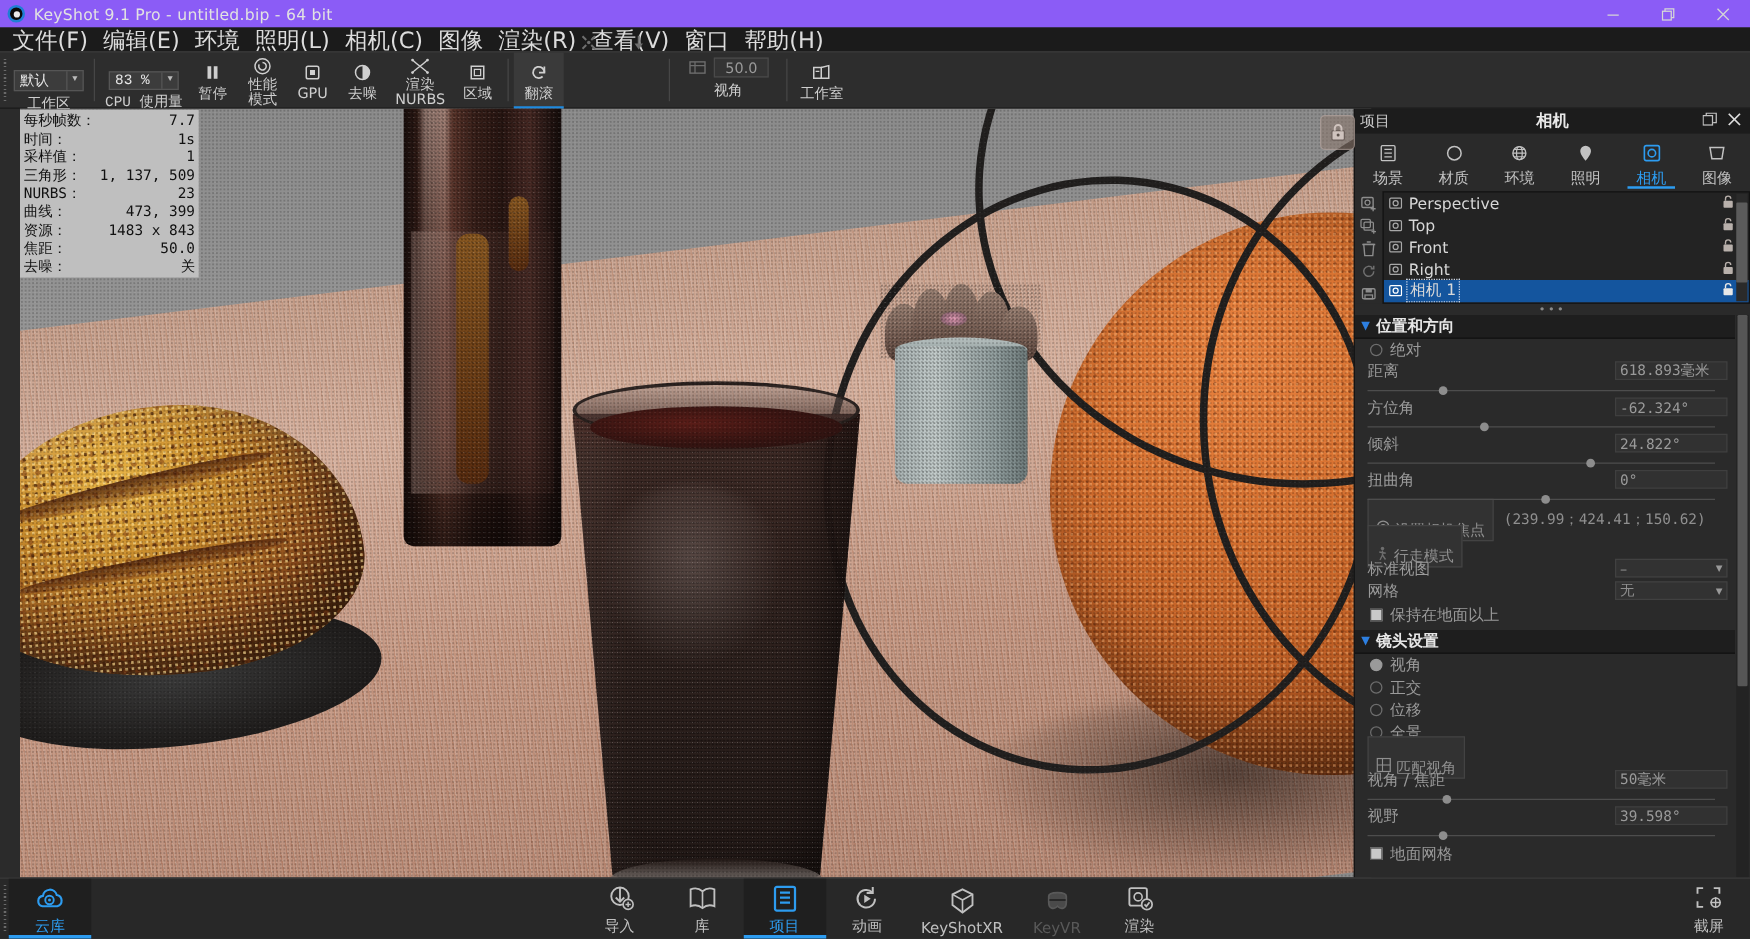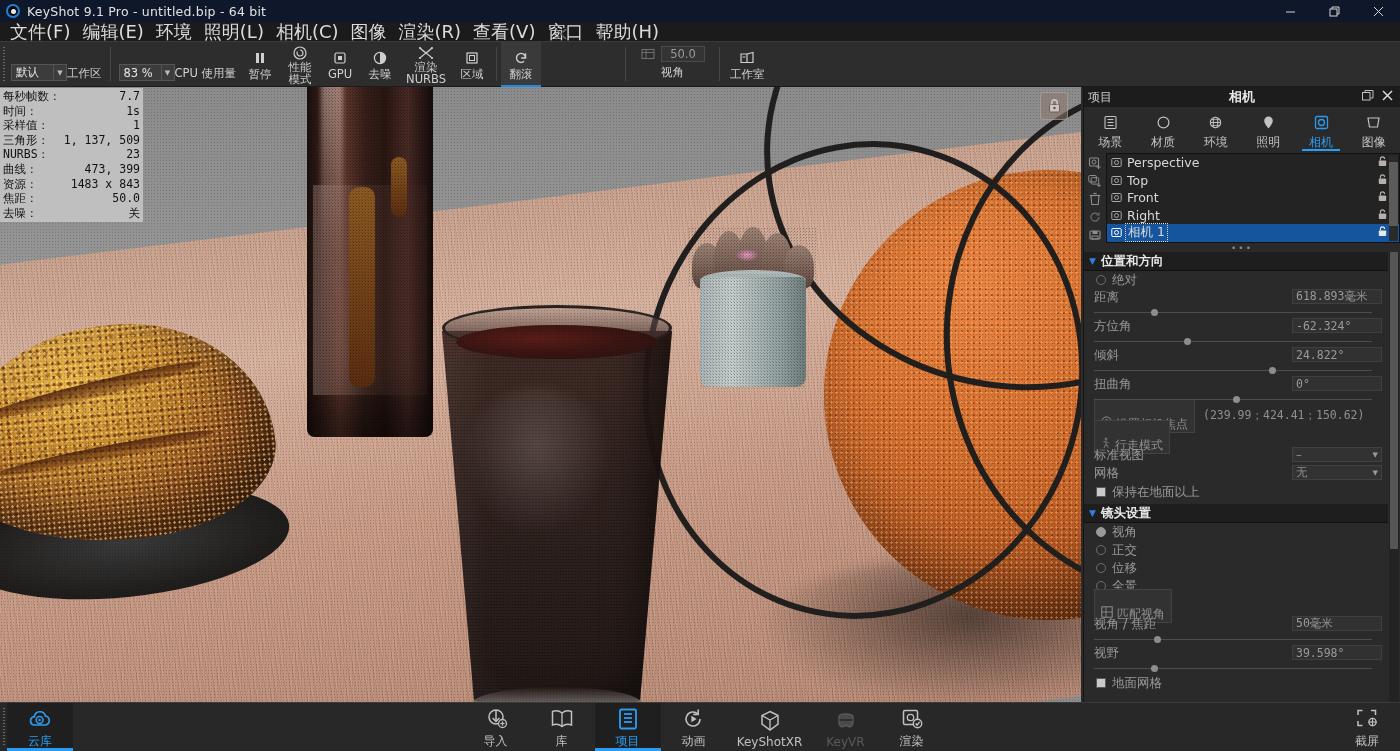--- a/index.html
+++ b/index.html
@@ -8,21 +8,21 @@
     background: #2b2b2b;
     font-family: "DejaVu Sans", "Liberation Sans", sans-serif;
     font-size: 12px; color: #c8c8c8;
     -webkit-font-smoothing: antialiased;
   }
   #app { position: relative; width: 1400px; height: 751px; }
 
   
   .titlebar {
     position: absolute; left: 0; top: 0; width: 1400px; height: 22px;
-    background: #0f172a; display: flex; align-items: center;
+    background: #8b5cf6; display: flex; align-items: center;
   }
   .tb-icon {
     width: 14px; height: 14px; margin-left: 6px; margin-right: 7px;
     border-radius: 50%; background: #0a0a0a;
     border: 2px solid #1f7fd4; position: relative; flex: none;
   }
   .tb-icon::after {
     content: ""; position: absolute; left: 2.5px; top: 2.5px;
     width: 5px; height: 5px; border-radius: 50%; background: #eaeaea;
   }
@@ -68,22 +68,22 @@
     margin-top: 1px; white-space: pre-line;
   }
   .tool.sel { background: #3a3a3a; }
   .tool.sel::after {
     content: ""; position: absolute; left: 0; right: 0; bottom: -1px;
     height: 2px; background: #1f8ae0;
   }
   .tool.dim { color: #6e6e6e; gap: 48px; }
 
   .combo {
-    display: flex; flex-direction: row; align-items: center;
-    justify-content: center; padding: 18px 4px 1px;
+    display: flex; flex-direction: column; align-items: center;
+    justify-content: center; padding: 18px 4px 1px; font-family: Liberation Mono, monospace;
   }
   .combo-box {
     width: 56px; height: 17px; background: #3c3c3c; border: 1px solid #555;
     display: flex; align-items: center; color: #e6e6e6; font-size: 11.5px;
   }
   .combo-box span.v { padding-left: 4px; flex: 1; }
   .combo-box .caret {
     width: 13px; border-left: 1px solid #555; height: 100%;
     display: flex; align-items: center; justify-content: center;
     font-size: 7px; color: #bbb;
@@ -97,21 +97,21 @@
   .numgroup .row { display: flex; align-items: center; gap: 5px; height: 20px; }
   .numbox {
     width: 44px; height: 16px; background: #343434; border: 1px solid #4a4a4a;
     color: #9a9a9a; font-size: 11.5px; display: flex;
     align-items: center; justify-content: center;
   }
   .numgroup .lb { font-size: 11.5px; margin-top: 1px; color: #cfcfcf; }
 
   
   .viewport {
-    position: absolute; left: 0; top: 87px; width: 1081px; height: 615px;
+    position: absolute; left: 16px; top: 87px; width: 1081px; height: 615px;
     overflow: hidden; background: #8d8d8d;
   }
   .vp-wall {
     position: absolute; left: 0; top: 0; width: 1081px; height: 300px;
     background: linear-gradient(to bottom,#8b8b8b 0%,#959595 60%,#9a9a9a 100%);
   }
   .vp-table {
     position: absolute; left: -60px; top: 185px; width: 1250px; height: 560px;
     background: linear-gradient(to bottom,#c8a390 0%,#d6b2a0 22%,#c79c88 55%,#b78c79 100%);
     transform: rotate(-7deg); transform-origin: 0 0;

